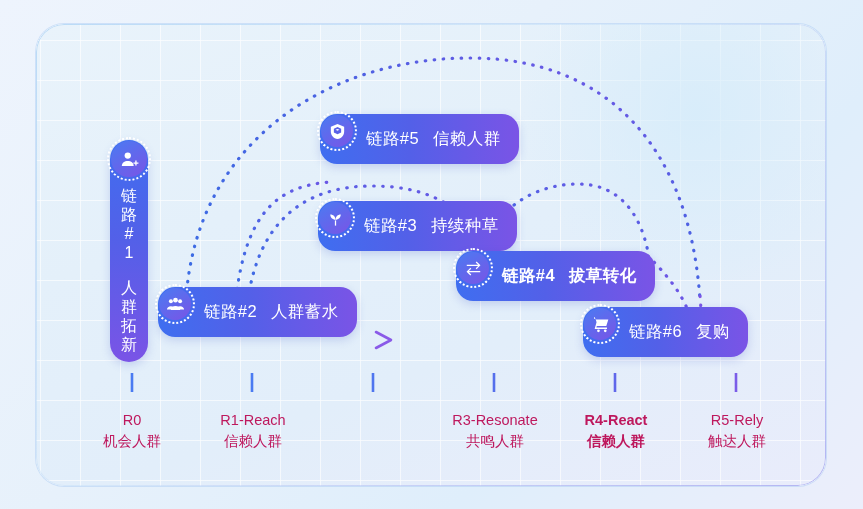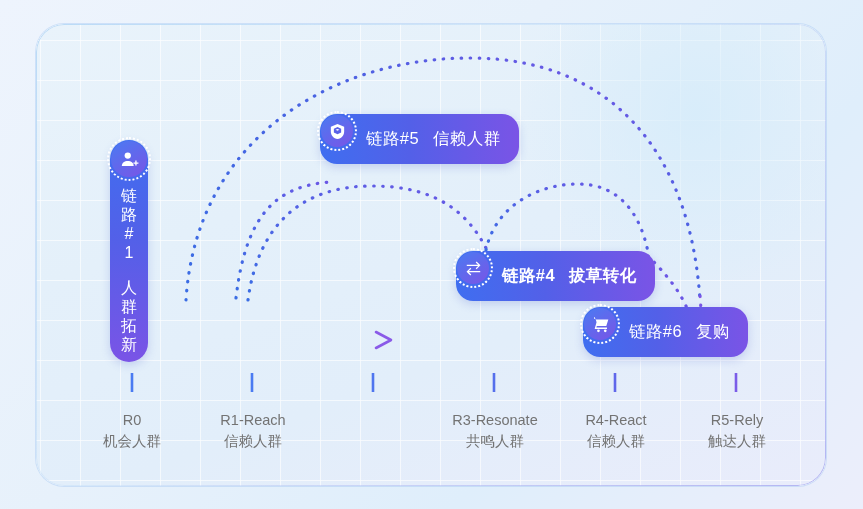--- a/index.html
+++ b/index.html
@@ -166,21 +166,21 @@
   }
   .vtext .seg { display: block; }
   .vtext .seg.gap { margin-top: 16px; }
   .vchar { display:block; }
 
   
   .axlabel {
     position: absolute;
     width: 130px;
     text-align: center;
-    color: #737373;
+    color: #be185d;
     font-size: 14.5px;
     line-height: 21px;
   }
   .axlabel .cn { display:block; }
 </style>
 </head>
 <body>
 
 <div id="stage">
 
@@ -254,21 +254,54 @@
         </span>
       <span class="seg gap" id="v-bottom">
           <span class="vchar">人</span>
           <span class="vchar">群</span>
           <span class="vchar">拓</span>
           <span class="vchar">新</span>
         </span>
     </div>
   </div>
 
-
+  <div class="pill" style="left:158px; top:287px;">
+    <div class="ico-wrap">
+      <div class="ico">
+        <svg viewBox="0 0 24 24" aria-hidden="true">
+          <circle cx="6.2" cy="8" r="2.5"></circle>
+            <circle cx="17.8" cy="8" r="2.5"></circle>
+          <circle cx="12" cy="6.6" r="3"></circle>
+          <path d="M1.2 18.4c0-2.6 2.2-4.2 5-4.2s5 1.6 5 4.2z"></path>
+          <path d="M12.8 18.4c0-2.6 2.2-4.2 5-4.2s5 1.6 5 4.2z"></path>
+          <path d="M6 19c0-3.1 2.7-5 6-5s6 1.9 6 5z"></path>
+        </svg>
+      </div>
+    </div>
+    <div class="lbl">
+      <span class="name">链路#2</span>
+      <span class="desc">人群蓄水</span>
+    </div>
+  </div>
+
+  <div class="pill" style="left:318px; top:201px;">
+    <div class="ico-wrap">
+      <div class="ico">
+        <svg viewBox="0 0 24 24" aria-hidden="true">
+          <path d="M11.2 21h1.6v-6.6h-1.6z"></path>
+          <path d="M12 13.6C12 9.8 9.2 7 5.4 7c0 3.8 2.8 6.6 6.6 6.6z"></path>
+          <path d="M12 13.6c0-3.8 2.8-6.6 6.6-6.6 0 3.8-2.8 6.6-6.6 6.6z"></path>
+        </svg>
+      </div>
+    </div>
+    <div class="lbl">
+      <span class="name">链路#3</span>
+      <span class="desc">持续种草</span>
+    </div>
+  </div>
 
   <div class="pill" style="left:456px; top:251px;font-weight:bold;">
     <div class="ico-wrap">
       <div class="ico">
         <svg viewBox="0 0 24 24" aria-hidden="true">
           <path d="M3.5 8.6h14.3l-3-3 1.1-1.1 4.9 4.85-4.9 4.85-1.1-1.1 3-3H3.5z" transform="translate(0,-1.3)"></path>
           <path d="M20.5 15.4H6.2l3 3-1.1 1.1-4.9-4.85 4.9-4.85 1.1 1.1-3 3h14.3z" transform="translate(0,1.3)"></path>
         </svg>
       </div>
     </div>
@@ -315,21 +348,21 @@
     <span class="cn">机会人群</span>
   </div>
   <div class="axlabel" style="left:188px; top:410px;text-align:center;">
     <span>R1-Reach</span>
     <span class="cn">信赖人群</span>
   </div>
   <div class="axlabel" style="left:430px; top:410px;">
     <span>R3-Resonate</span>
     <span class="cn">共鸣人群</span>
   </div>
-  <div class="axlabel" style="left:551px; top:410px;">
+  <div class="axlabel" style="left:551px; top:410px;font-weight:bold;">
     <span>R4-React</span>
     <span class="cn">信赖人群</span>
   </div>
   <div class="axlabel" style="left:672px; top:410px;">
     <span>R5-Rely</span>
     <span class="cn">触达人群</span>
   </div>
 
 </div>
 

